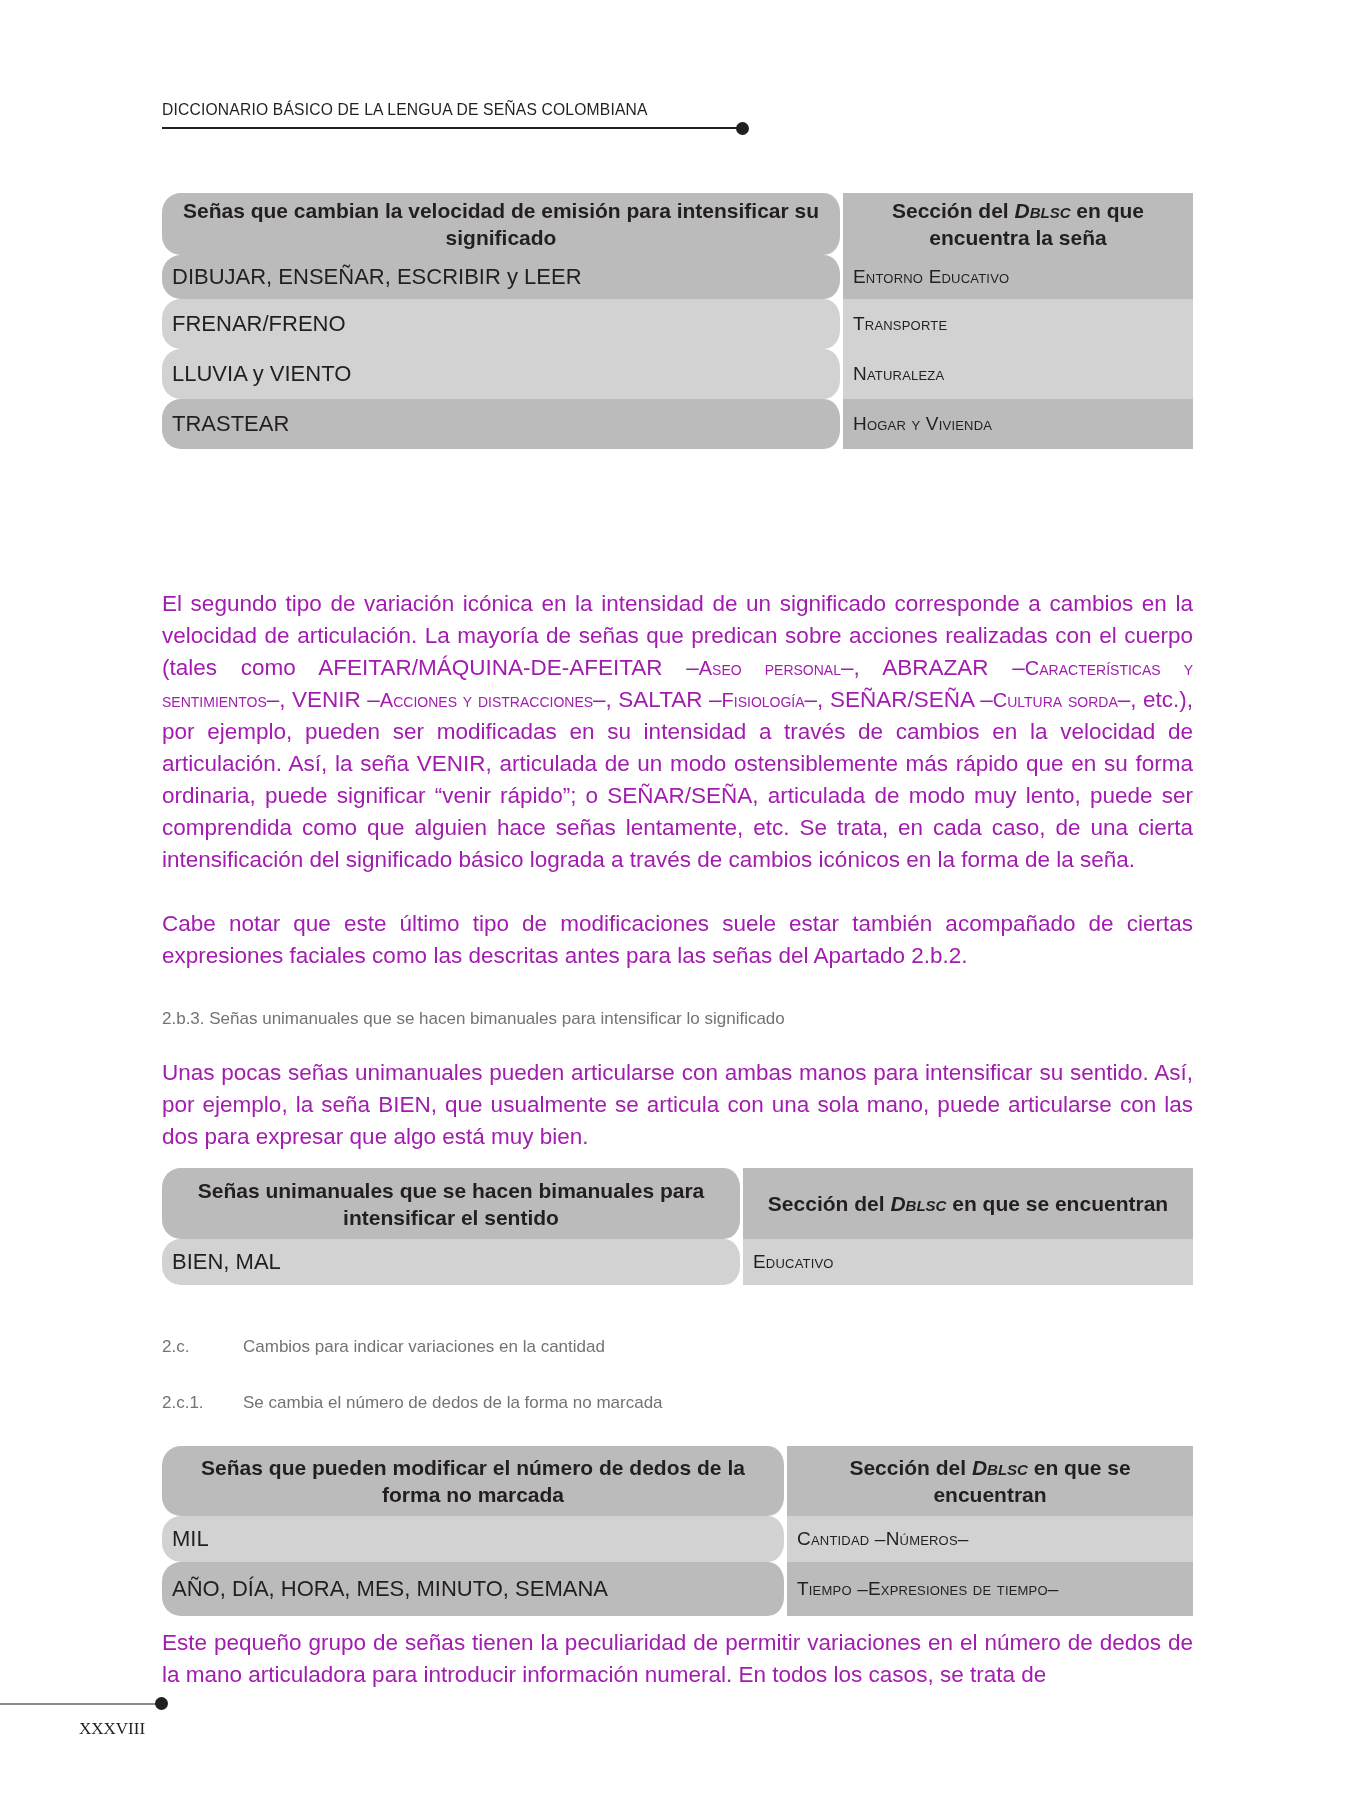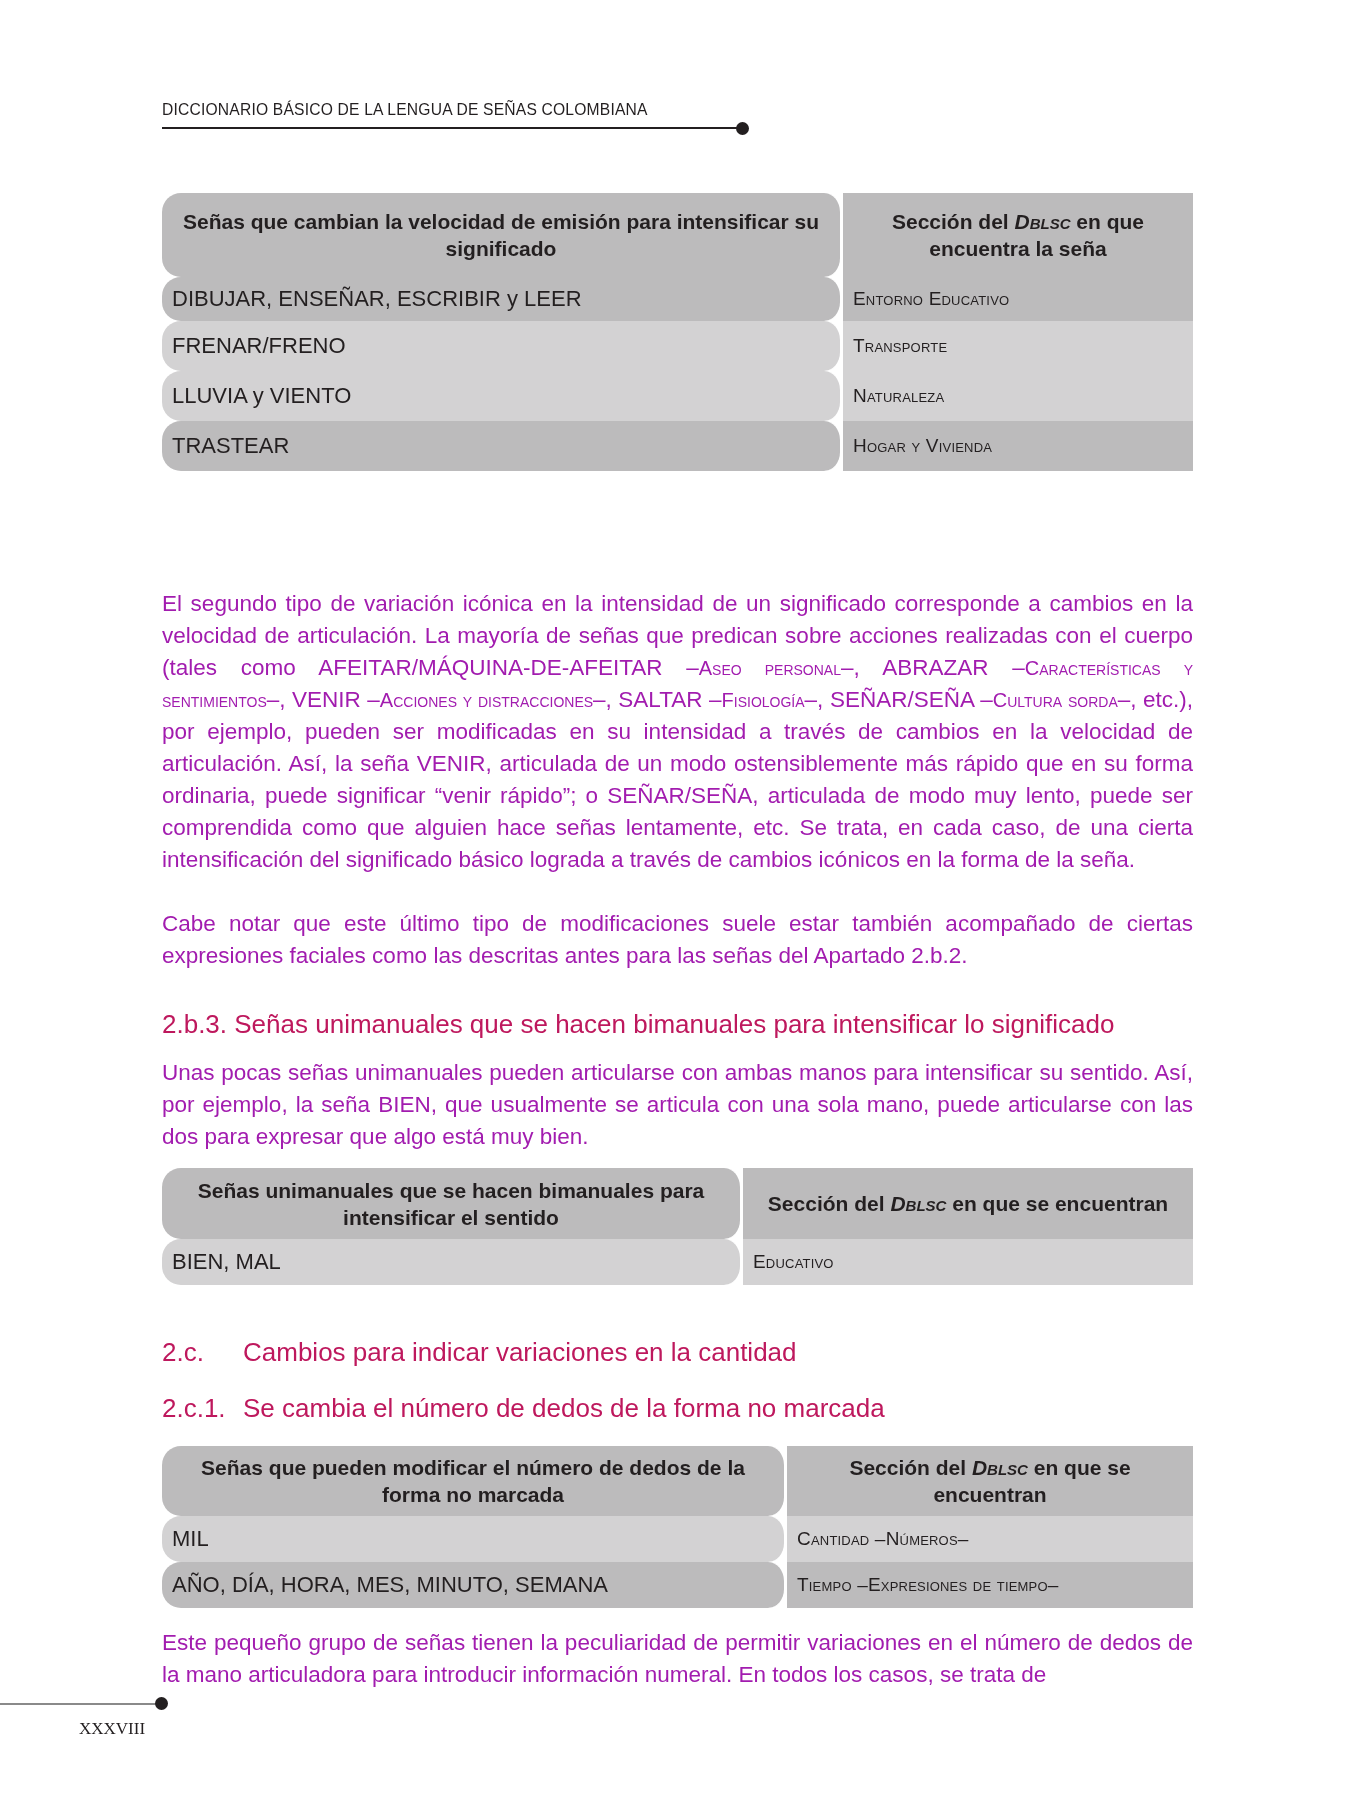--- a/index.html
+++ b/index.html
@@ -40,21 +40,21 @@
     font-variant: small-caps; font-size: 19px; letter-spacing: 0.2px;
   }
   .dblsc { font-style: italic; font-variant: small-caps; }
 
   .para {
     position: absolute; left: 162px; width: 1031px;
     font-size: 22.5px; line-height: 32px; text-align: justify; color: #a21caf;
   }
   .para .sc { font-variant: small-caps; font-size: 20px; }
   .heading {
-    position: absolute; left: 162px; font-size: 26px; color: #be185d; white-space: nowrap;
+    position: absolute; left: 162px; font-size: 17px; color: #737373; white-space: nowrap;
   }
   .heading .num { display: inline-block; width: 81px; }
 
   .page-footer { position: absolute; left: 0; top: 1697px; width: 200px; height: 60px; }
   .page-footer .rule { position: absolute; left: 0; top: 6px; width: 158px; height: 2px; background: #8a8a8a; }
   .page-footer .dot { position: absolute; left: 155px; top: 0px; width: 13px; height: 13px; border-radius: 50%; background: #231f20; }
   .page-footer .page-number {
     position: absolute; left: 79px; top: 22px; font-size: 17px; color: #231f20;
     font-family: "Liberation Serif", "DejaVu Serif", serif;
   }
@@ -65,21 +65,21 @@
 <div class="page-header">
   <div class="running-title">DICCIONARIO BÁSICO DE LA LENGUA DE SEÑAS COLOMBIANA</div>
   <div class="rule"></div>
   <div class="dot"></div>
 </div>
 
 <table class="dtable" style="top:193px;">
   <thead>
     <tr style="height:60px;">
       <th class="col1" style="width:681px; padding:0 20px;"><span>Señas que cambian la velocidad de emisión para intensificar su significado</span></th>
-      <th style="padding:15px 20px;">
+      <th style="padding:4px 20px;">
         <span>Sección del </span><span class="dblsc">Dblsc</span><span> en que encuentra la seña</span>
       </th>
     </tr>
   </thead>
   <tbody>
     <tr class="dark" style="height:44px;">
       <td class="col1">DIBUJAR, ENSEÑAR, ESCRIBIR y LEER</td>
       <td class="section">Entorno Educativo</td>
     </tr>
     <tr class="light" style="height:50px;">
@@ -139,21 +139,21 @@
       <th style="padding:0 20px;">
         <span>Sección del </span><span class="dblsc">Dblsc</span><span> en que se encuentran</span>
       </th>
     </tr>
   </thead>
   <tbody>
     <tr class="light" style="height:46px;">
       <td class="col1">MIL</td>
       <td class="section">Cantidad –Números–</td>
     </tr>
-    <tr class="dark" style="height:46px;margin-top:16px;">
+    <tr class="dark" style="height:54px;margin-top:16px;">
       <td class="col1">AÑO, DÍA, HORA, MES, MINUTO, SEMANA</td>
       <td class="section">Tiempo –Expresiones de tiempo–</td>
     </tr>
   </tbody>
 </table>
 
 <p class="para" style="top:1627px;">Este pequeño grupo de señas tienen la peculiaridad de permitir variaciones en el número de dedos de la mano articuladora para introducir información numeral. En todos los casos, se trata de</p>
 
 <div class="page-footer">
   <div class="rule"></div>

